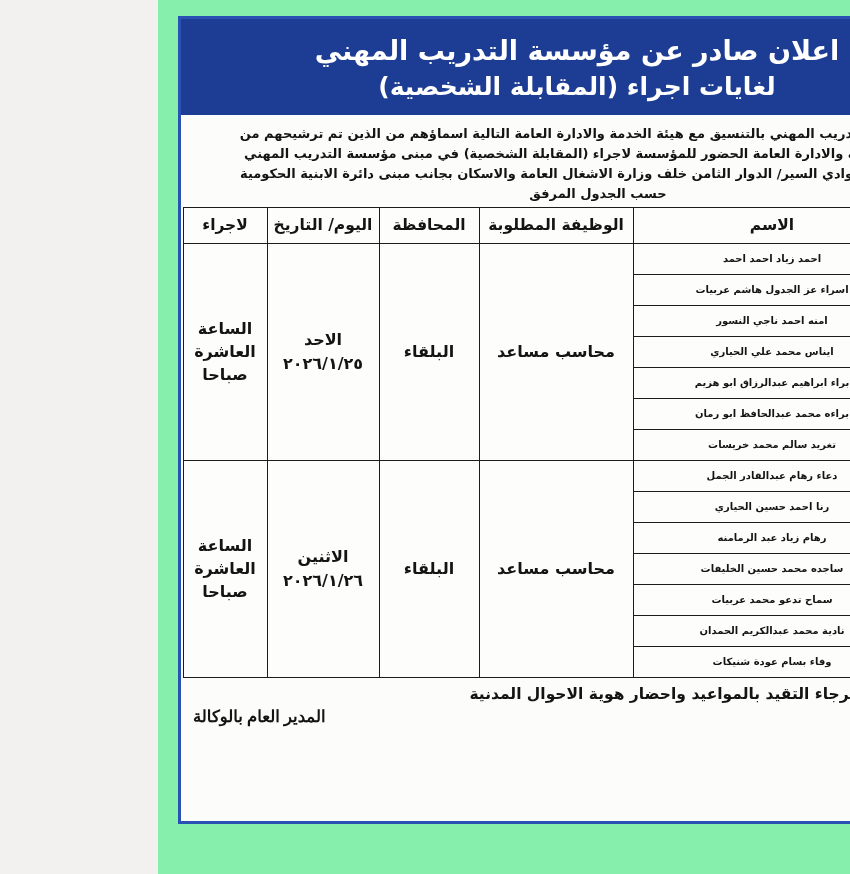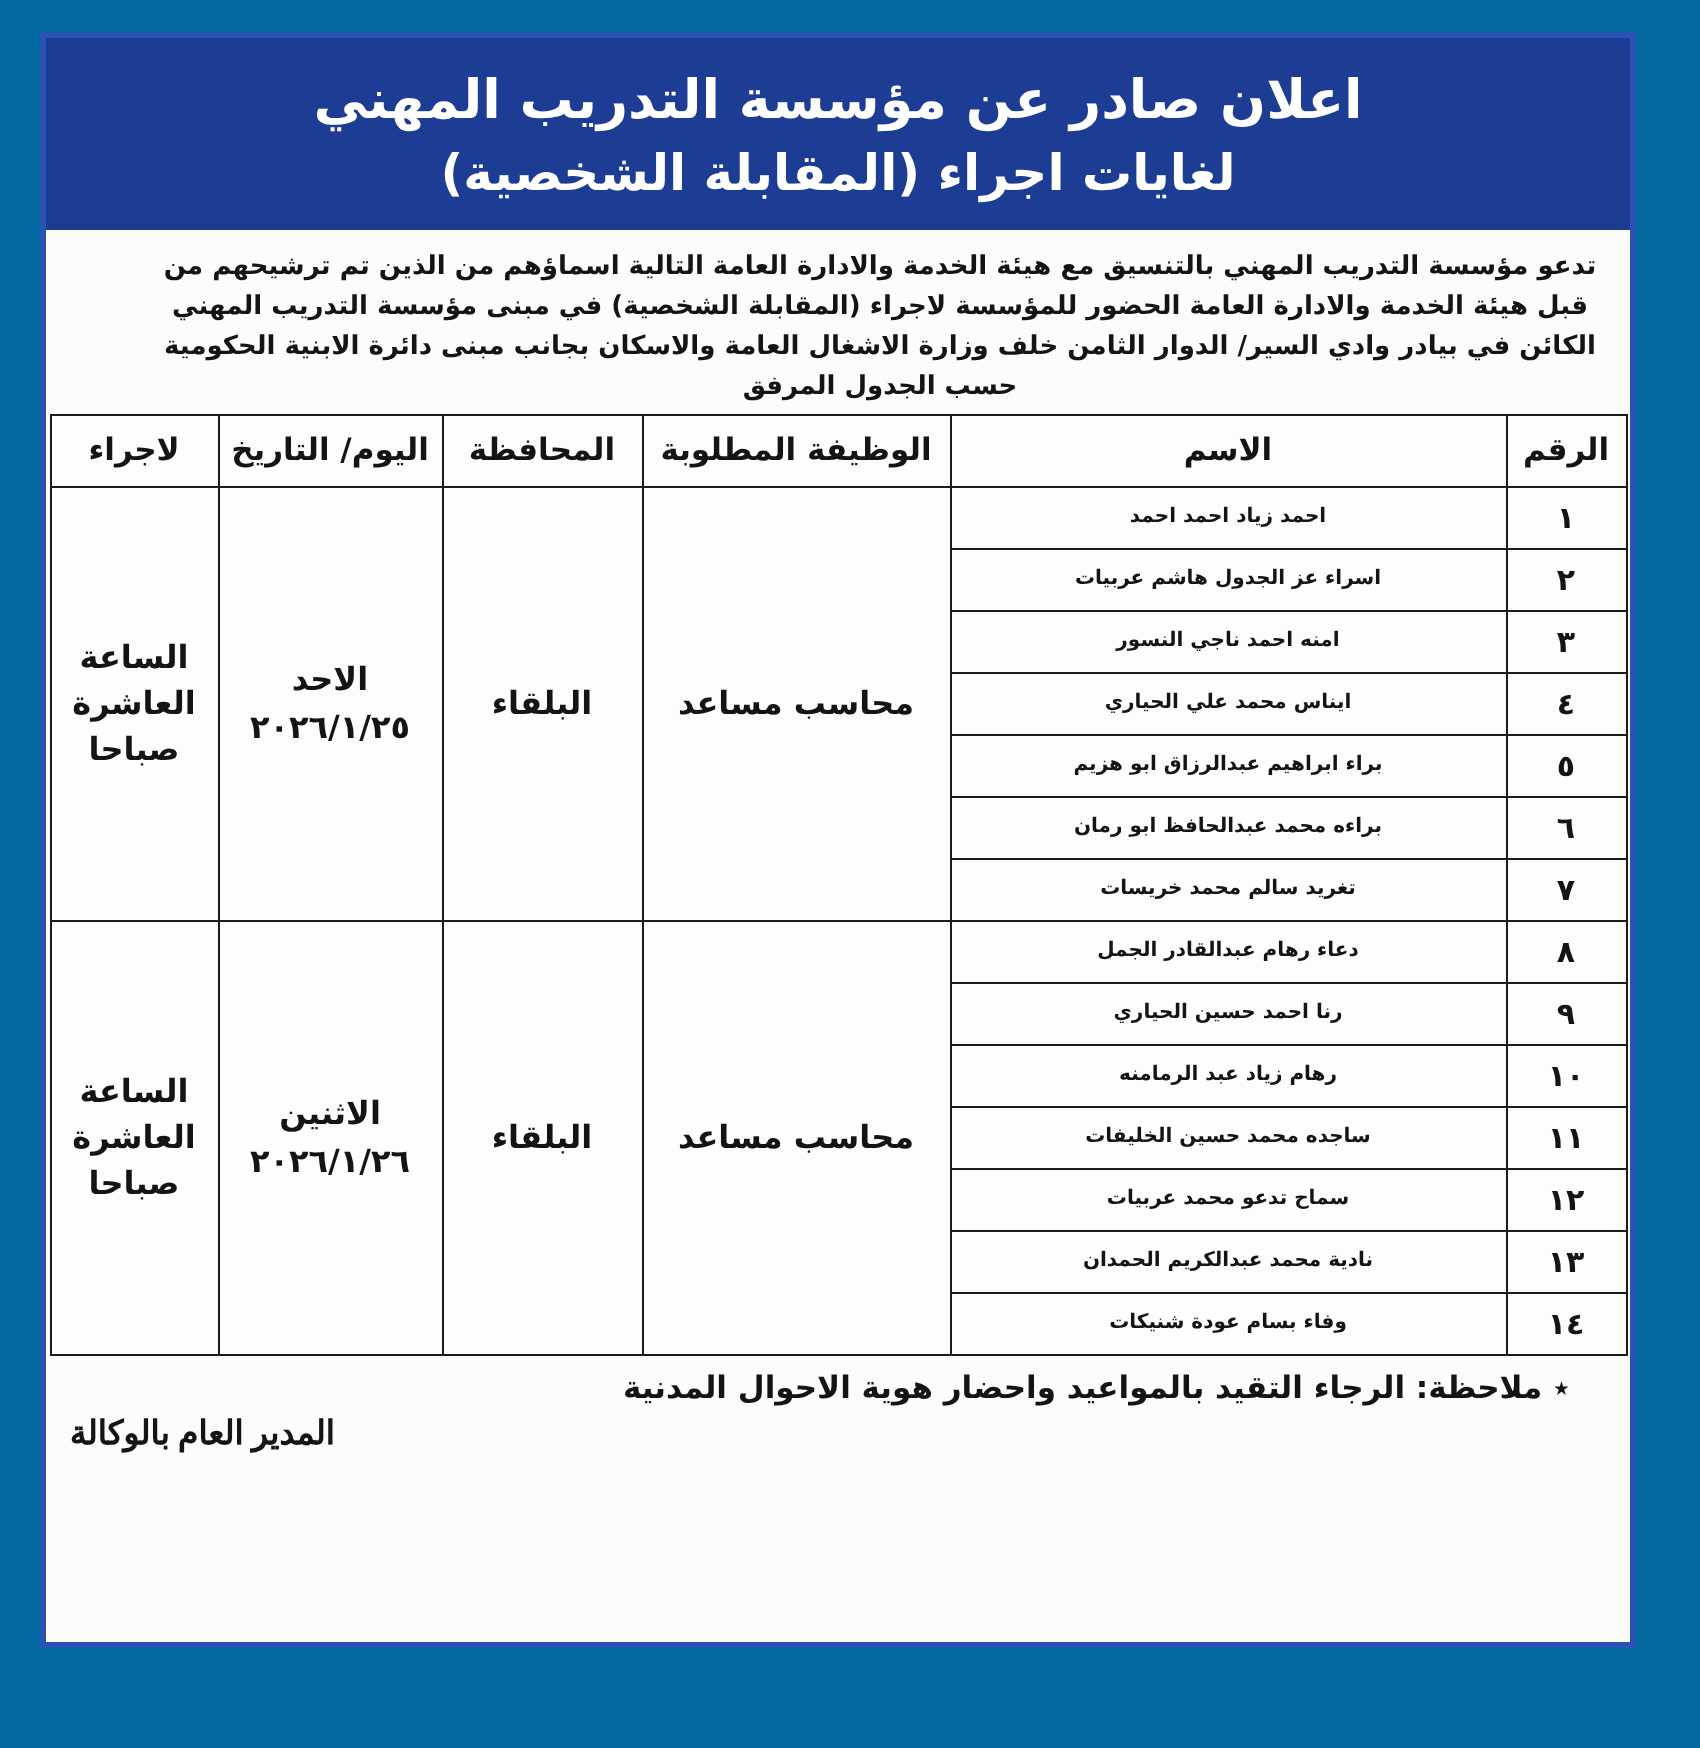--- a/index.html
+++ b/index.html
@@ -2,23 +2,23 @@
 <html lang="ar" dir="rtl"><head>
 <meta charset="utf-8">
 <style>
   * { margin: 0; padding: 0; box-sizing: border-box; }
   html, body {
     font-family: "DejaVu Sans", sans-serif;
     background: #f2f1ef;
   }
   .page {
     position: relative;
-    width: 850px;
+    width: 692px;
     height: 874px;
-    background: #0369a1;
+    background: #86efac;
     overflow: hidden;
   }
   .doc {
     position: absolute;
     top: 16px;
     left: 20px;
     width: 798px;
     height: 808px;
     background: #fcfcfb;
     border: 3px solid #2a52b4;

